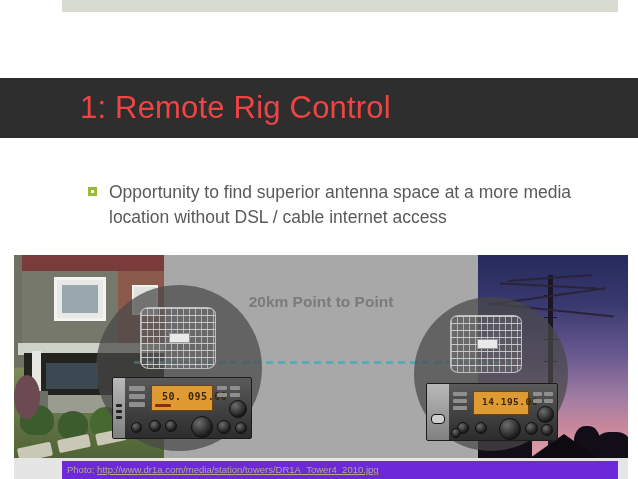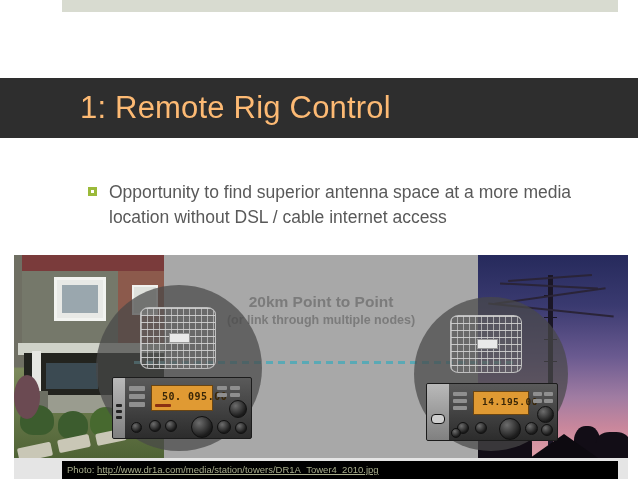--- a/index.html
+++ b/index.html
@@ -32,21 +32,21 @@
     top: 78px;
     width: 638px;
     height: 60px;
     background: #2e2e2e;
   }
   #slide-title {
     position: absolute;
     left: 80px;
     top: 50%;
     transform: translateY(-50%);
-    color: #fdba74;
+    color: #ef4444;
     font-size: 31px;
     font-weight: 300;
     letter-spacing: 0.2px;
     white-space: nowrap;
     font-family: "Liberation Sans", sans-serif;
   }
 
   
   #bullet-block {
     position: absolute;
@@ -352,21 +352,21 @@
     background: linear-gradient(#b9b9b9, #7e7e7e);
   }
 
   
   #caption-bar {
     position: absolute;
     left: 62px;
     top: 461px;
     width: 556px;
     height: 18px;
-    background: #000000;
+    background: #6d28d9;
   }
   #caption-text {
     position: absolute;
     left: 5px;
     top: 3px;
     color: #a9ae8c;
     font-size: 9.5px;
     font-family: "Liberation Sans", sans-serif;
     white-space: nowrap;
   }
@@ -429,21 +429,20 @@
     <div class="tower-beam" style="left:22px;top:30px;width:98px;transform:rotate(3deg);"></div>
     <div class="tower-beam" style="left:30px;top:22px;width:84px;transform:rotate(-4deg);"></div>
     <div class="tree-silhouette" style="left:0px;width:28px;height:36px;border-radius:40% 40% 0 0;"></div>
     <div class="tree-silhouette" style="left:24px;width:30px;height:28px;border-radius:45% 45% 0 0;"></div>
     <div class="tree-silhouette" style="left:96px;width:26px;height:32px;border-radius:45% 45% 0 0;"></div>
     <div class="tree-silhouette" style="left:118px;width:34px;height:26px;border-radius:40% 40% 0 0;"></div>
     <div class="roof-silhouette" style="left:52px;"></div>
   </div>
 
   <div id="link-title">20km Point to Point</div>
-  <div id="link-subtitle">(or link through multiple nodes)</div>
 
   <div id="rf-link"></div>
 
   <div id="node-left" class="node-bubble">
     <div class="grid-antenna" style="left:44px;top:22px;width:76px;height:62px;">
       <div class="mesh"></div>
       <div class="feed"></div>
     </div>
     <div class="radio" style="left:16px;top:92px;width:140px;height:62px;">
       <div class="sidepanel" style="left:0px;top:0px;width:12px;height:62px;"></div>

